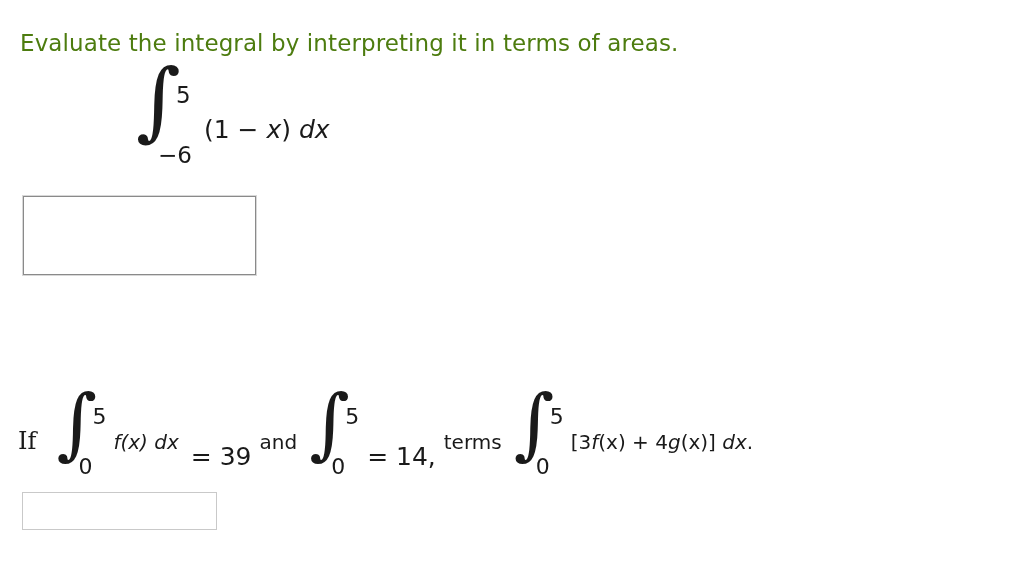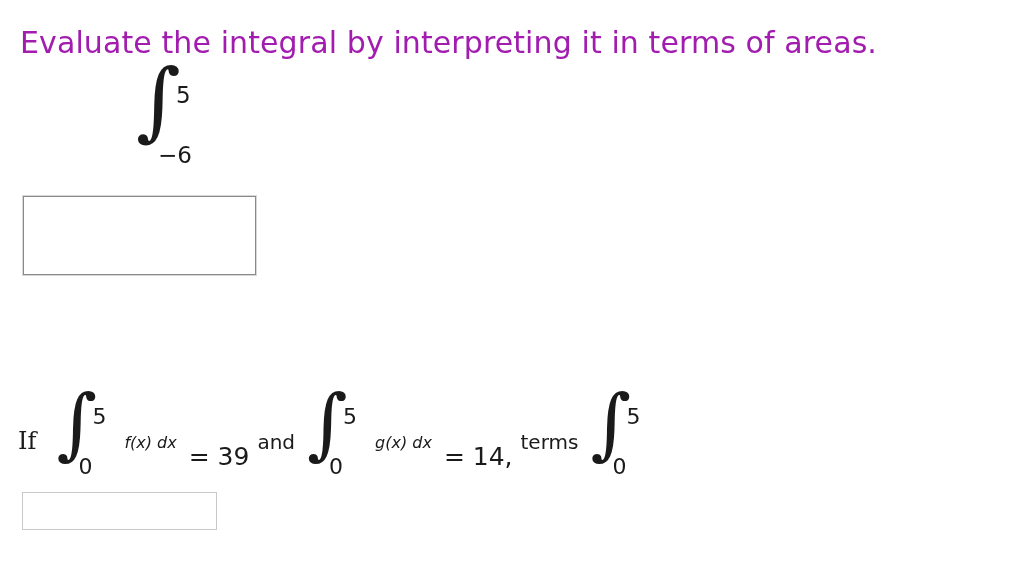--- a/index.html
+++ b/index.html
@@ -15,25 +15,25 @@
     font-family: "DejaVu Sans", "Liberation Sans", sans-serif;
     color: #1a1a1a;
     -webkit-font-smoothing: antialiased;
   }
 
   
   .prompt-heading {
     position: absolute;
     left: 20px;
     top: 28px;
-    font-size: 30px;
+    font-size: 23px;
     line-height: 30px;
     letter-spacing: 0.1px;
     white-space: nowrap;
-    color: #a21caf;
+    color: #4d7c0f;
   }
 
   .expr-block {
     position: absolute;
     left: 140px;
     top: 82px;
     display: flex;
     align-items: center;
     white-space: nowrap;
   }
@@ -157,22 +157,22 @@
   }
   .eq-val {
     font-size: 25px;
     margin-left: 12px;
     position: relative;
     top: 3px;
     white-space: nowrap;
     margin-top: 28px;
   }
   .q2-expr {
-    font-size: 16px;
-    margin-left: 22px;
+    font-size: 20px;
+    margin-left: 11px;
     position: relative;
     top: 3px;
     white-space: nowrap;
   }
 
   
   .integral.mid {
     width: 44px;
     height: 74px;
     margin-left: 6px;
@@ -199,20 +199,23 @@
 <body>
 
 <div class="prompt-heading">Evaluate the integral by interpreting it in terms of areas.</div>
 
 <div class="expr-block">
   <span class="integral big">
     <span class="sign">∫</span>
     <span class="lim-up">5</span>
     <span class="lim-dn">−6</span>
   </span>
+  <span class="integrand">
+    <span>(1 − </span><span class="ital">x</span><span>) </span><span class="ital">dx</span>
+  </span>
 </div>
 
 <textarea class="answer-box-1" placeholder="" style=""></textarea>
 
 <div class="q2-line">
 
   <span class="if-label">If</span>
 
   <span class="integral mid">
     <span class="sign">∫</span>
@@ -225,28 +228,28 @@
   <span class="eq-val">= 39</span>
 
   <span class="word">and</span>
 
   <span class="integral mid">
     <span class="sign">∫</span>
     <span class="lim-up">5</span>
     <span class="lim-dn">0</span>
   </span>
 
-  <span class="q2-expr"><span class="ital">g</span><span class="ital">(x) </span><span class="ital">dx</span></span>
 
   <span class="eq-val">= 14,</span>
 
   <span class="word">terms</span>
 
   <span class="integral mid">
     <span class="sign">∫</span>
     <span class="lim-up">5</span>
     <span class="lim-dn">0</span>
   </span>
 
+  <span class="q2-expr"><span>[3</span><span class="ital">f</span><span>(x) + 4</span><span class="ital">g</span><span>(x)] </span><span class="ital">dx</span><span>.</span></span>
 
 </div>
 
 <input class="answer-box-2" type="text" placeholder="" style="">
 
 </body></html>

